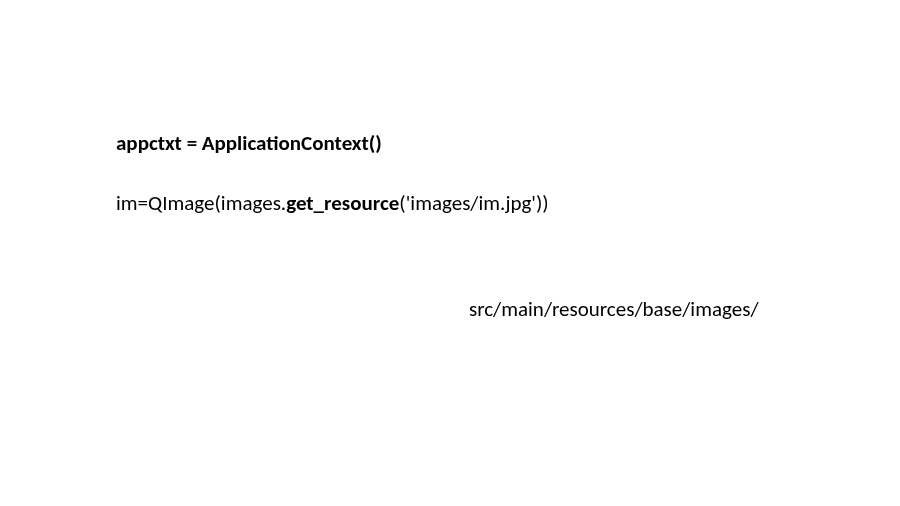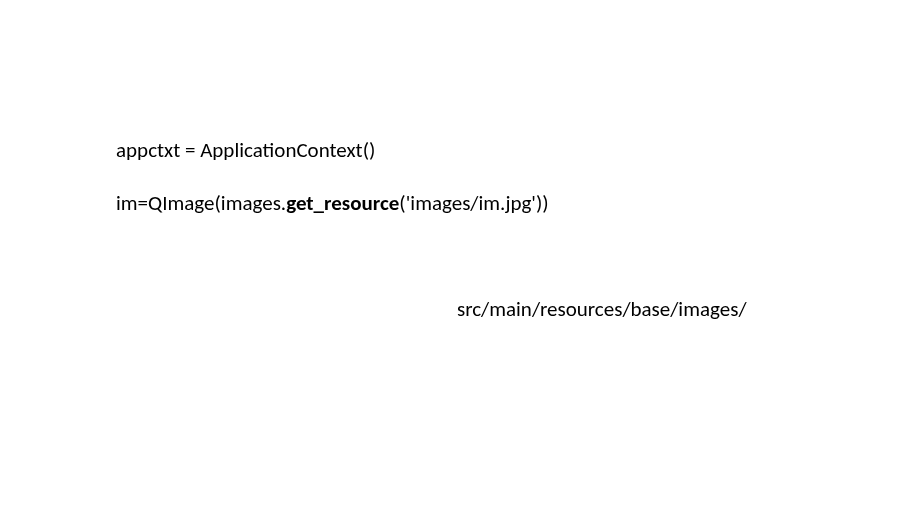--- a/index.html
+++ b/index.html
@@ -8,30 +8,31 @@
       width: 900px;
       height: 506px;
       background: #ffffff;
       font-family: Calibri, 'Segoe UI', Arial, sans-serif;
       font-size: 21px;
       color: #000000;
     }
     .line1 {
       position: absolute;
       left: 116px;
-      top: 137px;
+      top: 130px;
+      font-weight: bold;
     }
     .line2 {
       position: absolute;
       left: 116px;
       top: 190px;
     }
     .line3 {
       position: absolute;
-      left: 457px;
+      left: 469px;
       top: 296px;
     }
     .bold {
       font-weight: bold;
     }
   </style>
 </head>
 <body>
 
 <div class="line1">

